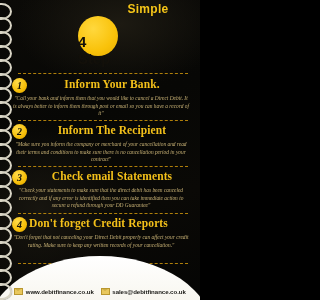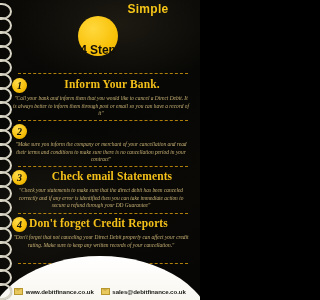--- a/index.html
+++ b/index.html
@@ -60,21 +60,21 @@
     width: 40px;
     height: 40px;
     border-radius: 50%;
     background: radial-gradient(circle at 38% 32%, #ffd83d 0%, #f9c20a 60%, #e8ae00 100%);
     display: flex;
     align-items: center;
     justify-content: center;
   }
   .step-badge span {
     color: #13100a;
-    font-size: 12px;
+    font-size: 15px;
     font-weight: bold;
     letter-spacing: -0.1px;
     margin-top: 27px;
   }
   .hdr-sub {
     position: absolute;
     top: 60px; left: 22px;
     width: 156px;
     text-align: center;
     color: #f5c518;
@@ -224,20 +224,21 @@
     <div class="step-body first-left">"Call your bank and inform them that you would like to cancel a Direct Debit. It is always better to inform them through post or email so you can have a record of it"</div>
   </div>
 
   <div class="divider" style="top:120px"></div>
 
   <div class="step" style="top:124px">
     <div class="step-head">
       <div class="num-circle">
         <span>2</span>
       </div>
+      <div class="step-title">Inform The Recipient</div>
     </div>
     <div class="step-body">"Make sure you inform the company or merchant of your cancellation and read their terms and conditions to make sure there is no cancellation period in your contract"</div>
   </div>
 
   <div class="divider" style="top:166px"></div>
 
   <div class="step" style="top:170px">
     <div class="step-head">
       <div class="num-circle">
         <span>3</span>

